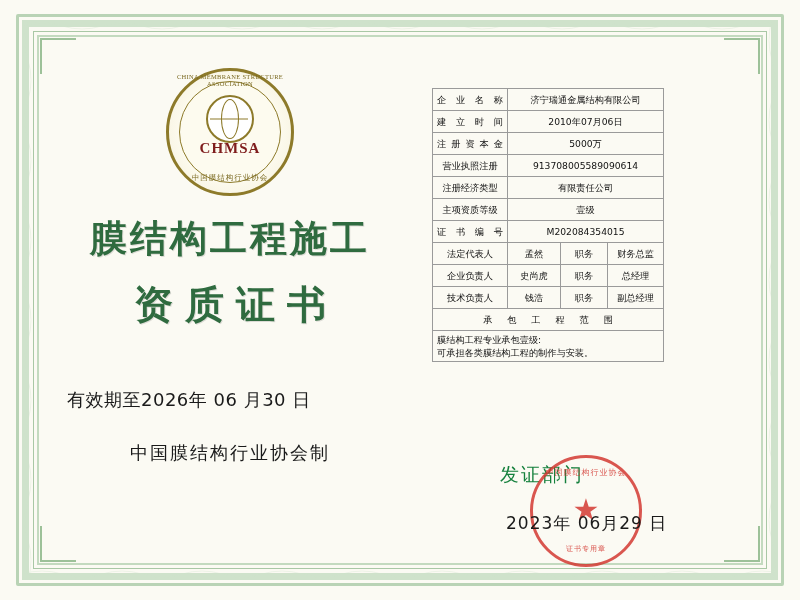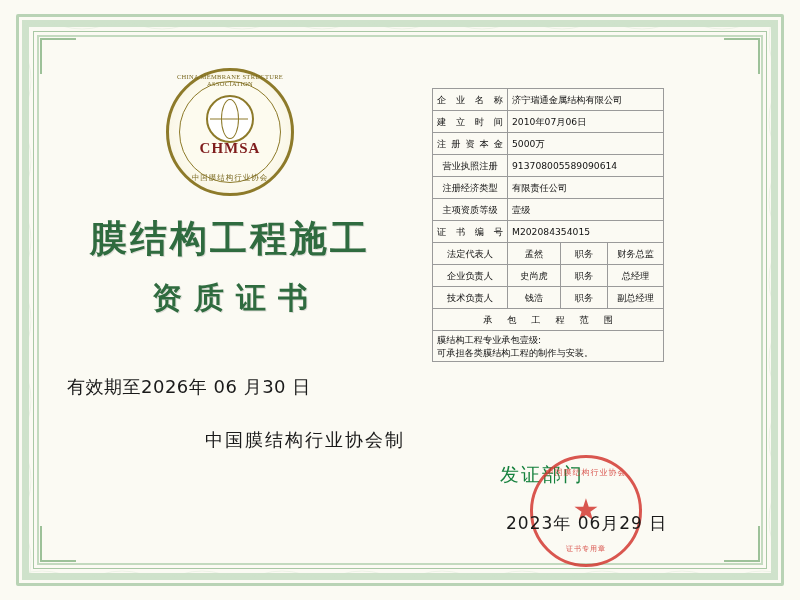--- a/index.html
+++ b/index.html
@@ -177,41 +177,41 @@
     font-size: 37px;
     font-weight: bold;
     letter-spacing: 3px;
     color: #2f6b3f;
     font-family: "DejaVu Sans", sans-serif;
     text-shadow: 1px 1px 0 rgba(0,0,0,.12);
   }
   .title-sub {
     margin-top: 14px;
     text-align: center;
-    font-size: 30px;
+    font-size: 39px;
     font-weight: bold;
     letter-spacing: 12px;
     color: #2f6b3f;
     text-indent: 12px;
     font-family: "DejaVu Sans", sans-serif;
     text-shadow: 1px 1px 0 rgba(0,0,0,.12);
   }
   .cert-meta {
     margin-top: 52px;
     padding-left: 12px;
     color: #1a1a1a;
   }
   .cert-meta div {
     font-size: 18px;
     line-height: 31px;
     letter-spacing: .5px;
   }
   .issuer {
     margin-top: 26px;
-    text-align: right;
+    text-align: center;
     font-size: 18px;
     letter-spacing: 2px;
     color: #1a1a1a;
   }
 
   
   .right-col {
     position: absolute;
     left: 432px;
     top: 88px;
@@ -234,20 +234,21 @@
   td.label {
     width: 66px;
     text-align: justify;
     text-align-last: justify;
     padding-left: 5px;
     padding-right: 5px;
     white-space: nowrap;
   }
   td.value {
     padding-left: 6px;
+    text-align: center;
   }
   td.label-sm {
     width: 66px;
     text-align: center;
     white-space: nowrap;
   }
   td.name-val {
     width: 44px;
     text-align: center;
   }

